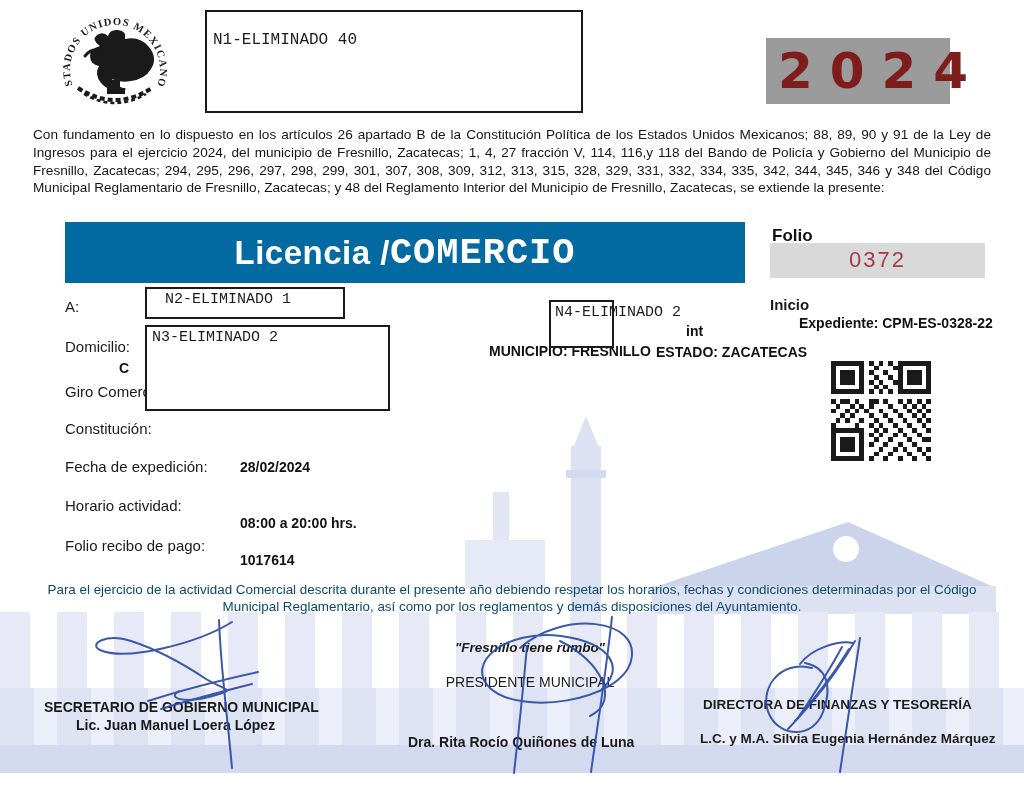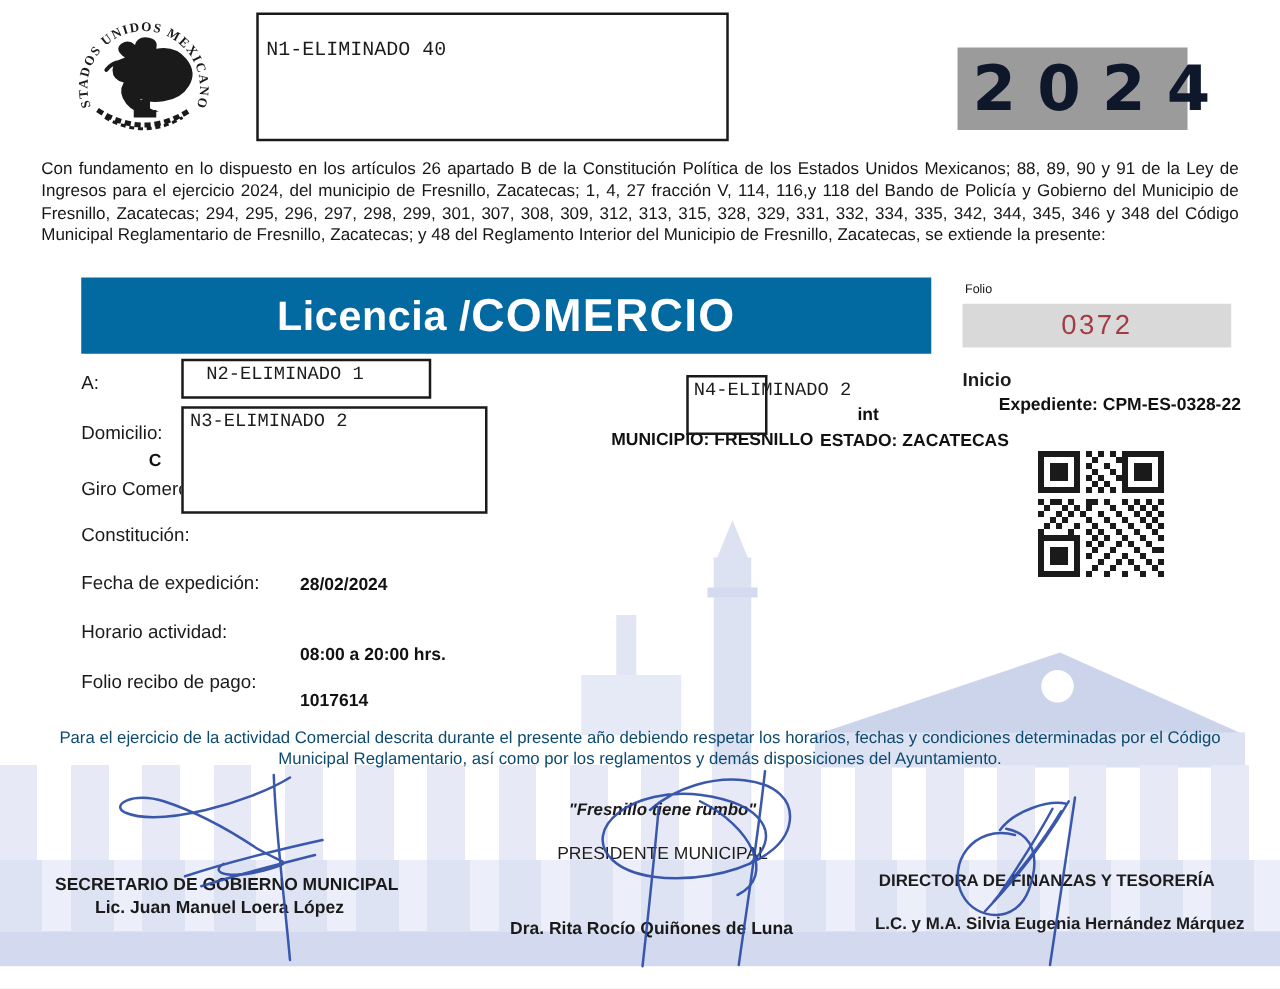--- a/index.html
+++ b/index.html
@@ -12,30 +12,30 @@
   
   .wm{position:absolute;left:0;top:0;width:1024px;height:791px;z-index:0;pointer-events:none;}
   .colonnade-a{position:absolute;left:0;top:612px;width:1024px;height:76px;
     background:repeating-linear-gradient(90deg,#e7eaf6 0 30px,rgba(255,255,255,0) 30px 57px);}
   .colonnade-b{position:absolute;left:0;top:688px;width:1024px;height:57px;
     background:repeating-linear-gradient(90deg,#dee3f3 0 34px,#eceff9 34px 57px);}
   .base-strip{position:absolute;left:0;top:745px;width:1024px;height:28px;background:#d3daf0;}
   
   .n1-box{left:205px;top:10px;width:378px;height:103px;border:2px solid #1a1a1a;background:#fff;z-index:2;
     font-family:"Liberation Mono","DejaVu Sans Mono",monospace;font-size:16px;padding:19px 6px;box-sizing:border-box;}
-  .year-badge{left:766px;top:38px;width:184px;height:66px;background:#9b9b9b;color:#0f172a;z-index:1;
+  .year-badge{left:766px;top:38px;width:184px;height:66px;background:#9b9b9b;color:#7f1d1d;z-index:1;
     font-weight:bold;font-size:50px;letter-spacing:17px;text-align:center;line-height:66px;
     font-family:"DejaVu Sans","Liberation Sans",sans-serif;text-indent:12px;}
   .legal{left:33px;top:126px;width:958px;font-size:13.6px;line-height:17.8px;text-align:justify;z-index:1;color:#161616;}
   
   .banner{left:65px;top:222px;width:680px;height:61px;background:#0369a1;color:#fff;z-index:1;
     display:flex;align-items:center;justify-content:center;}
   .banner .t1{font-size:33px;font-weight:600;letter-spacing:.5px;}
-  .banner .t2{font-size:37px;font-weight:800;letter-spacing:1px;font-family:Liberation Sans, sans-serif;}
-  .folio-label{left:772px;top:226px;font-size:10px;font-weight:normal;z-index:2;color:#111;}
+  .banner .t2{font-size:37px;font-weight:800;letter-spacing:1px;font-family:Liberation Mono, monospace;}
+  .folio-label{left:772px;top:226px;font-size:17px;font-weight:bold;z-index:2;color:#111;}
   .folio-band{left:770px;top:243px;width:215px;height:35px;background:#d9d9d9;z-index:1;}
   .folio-value{left:770px;top:247px;width:215px;text-align:center;font-size:22px;letter-spacing:2px;
     color:#a43a42;z-index:2;font-family:"Liberation Sans",sans-serif;}
   
   .lbl{font-size:15px;z-index:1;color:#1a1a1a;}
   .bval{font-size:14px;font-weight:bold;z-index:1;color:#111;}
   .mono-box{border:2px solid #1a1a1a;background:#fff;z-index:2;
     font-family:"Liberation Mono","DejaVu Sans Mono",monospace;font-size:15px;padding:2px 5px;box-sizing:border-box;}
   .mono-text{font-family:"Liberation Mono","DejaVu Sans Mono",monospace;font-size:15px;z-index:3;}
   .n4-frame{left:549px;top:300px;width:61px;height:44px;border:2px solid #1a1a1a;background:transparent;z-index:2;}

